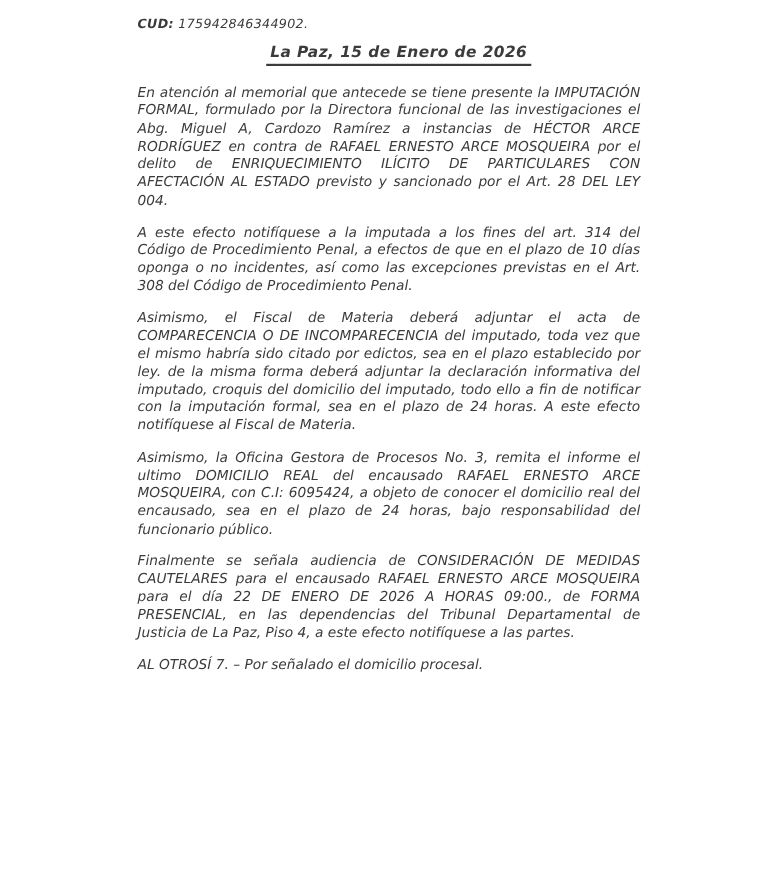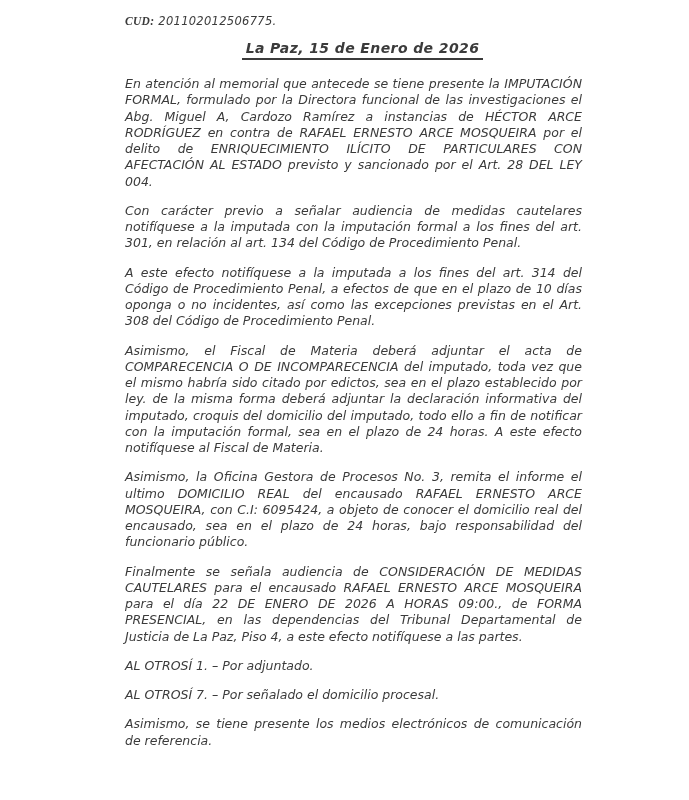--- a/index.html
+++ b/index.html
@@ -20,21 +20,20 @@
     font-size: 12.5px;
     line-height: 1.3;
   }
   .cud-line {
     font-size: 11.5px;
     margin-bottom: 10px;
     letter-spacing: 0.3px;
   }
   .cud-label {
     font-weight: bold;
-    font-family: Liberation Serif, serif;
   }
   .dateline-wrap {
     text-align: center;
     margin-bottom: 16px;
     padding-left: 18px;
     text-decoration: underline;
   }
   .dateline {
     display: inline-block;
     font-weight: bold;
@@ -51,32 +50,29 @@
     font-weight: normal;
   }
 </style>
 </head>
 <body>
 
 <div class="page">
 
   <div class="cud-line">
     <span class="cud-label">CUD:</span>
-    <span class="cud-value">201102012506775.</span>
+    <span class="cud-value">175942846344902.</span>
   </div>
 
   <div class="dateline-wrap">
     <span class="dateline">La Paz, 15 de Enero de 2026</span>
   </div>
 
   <div class="doc-body">
       <p><span class="run-normal">En atención al memorial que antecede se tiene presente la IMPUTACIÓN FORMAL, formulado por la Directora funcional de las investigaciones el Abg. Miguel A, Cardozo Ramírez a instancias de HÉCTOR ARCE RODRÍGUEZ en contra de </span><span class="run-bold">RAFAEL ERNESTO ARCE MOSQUEIRA</span><span class="run-normal"> por el delito de </span><span class="run-bold">ENRIQUECIMIENTO ILÍCITO DE PARTICULARES CON AFECTACIÓN AL ESTADO</span><span class="run-normal"> previsto y sancionado por el </span><span class="run-bold">Art. 28 DEL LEY 004.</span></p>
-      <p><span class="run-normal">Con carácter previo a señalar audiencia de medidas cautelares notifíquese a la imputada con la imputación formal a los fines del art. 301, en relación al art. 134 del Código de Procedimiento Penal.</span></p>
       <p><span class="run-normal">A este efecto notifíquese a la imputada a los fines del art. 314 del Código de Procedimiento Penal, a efectos de que en el plazo de 10 días oponga o no incidentes, así como las excepciones previstas en el Art. 308 del Código de Procedimiento Penal.</span></p>
       <p><span class="run-normal">Asimismo, el Fiscal de Materia deberá adjuntar el acta de COMPARECENCIA O DE INCOMPARECENCIA del imputado, </span><span class="run-bold">toda vez que el mismo habría sido citado por edictos, sea en el plazo establecido por ley.</span><span class="run-normal"> de la misma forma deberá adjuntar la declaración informativa del imputado, </span><span class="run-bold">croquis del domicilio del imputado</span><span class="run-normal">, todo ello a fin de notificar con la imputación formal, </span><span class="run-bold">sea en el plazo de 24 horas</span><span class="run-normal">. A este efecto notifíquese al Fiscal de Materia.</span></p>
       <p><span class="run-normal">Asimismo, la Oficina Gestora de Procesos No. 3, remita el informe el ultimo DOMICILIO REAL del encausado </span><span class="run-bold">RAFAEL ERNESTO ARCE MOSQUEIRA</span><span class="run-normal">, con </span><span class="run-bold">C.I: 6095424,</span><span class="run-normal"> a objeto de conocer el domicilio real del encausado, sea en el </span><span class="run-bold">plazo de 24 horas</span><span class="run-normal">, bajo responsabilidad del funcionario público.</span></p>
       <p><span class="run-normal">Finalmente se señala audiencia de </span><span class="run-bold">CONSIDERACIÓN DE MEDIDAS CAUTELARES</span><span class="run-normal"> para el encausado </span><span class="run-bold">RAFAEL ERNESTO ARCE MOSQUEIRA</span><span class="run-normal"> para el día </span><span class="run-bold">22 DE ENERO DE 2026 A HORAS 09:00.,</span><span class="run-normal"> de </span><span class="run-bold">FORMA PRESENCIAL</span><span class="run-normal">, en las dependencias del Tribunal Departamental de Justicia de La Paz, Piso 4, a este efecto notifíquese a las partes.</span></p>
-      <p><span class="run-bold">AL OTROSÍ 1. – </span><span class="run-normal">Por adjuntado.</span></p>
       <p><span class="run-bold">AL OTROSÍ 7. – </span><span class="run-normal">Por señalado el domicilio procesal.</span></p>
-      <p><span class="run-normal">Asimismo, se tiene presente los medios electrónicos de comunicación de referencia.</span></p>
     </div>
 
 </div>
 
 </body></html>

